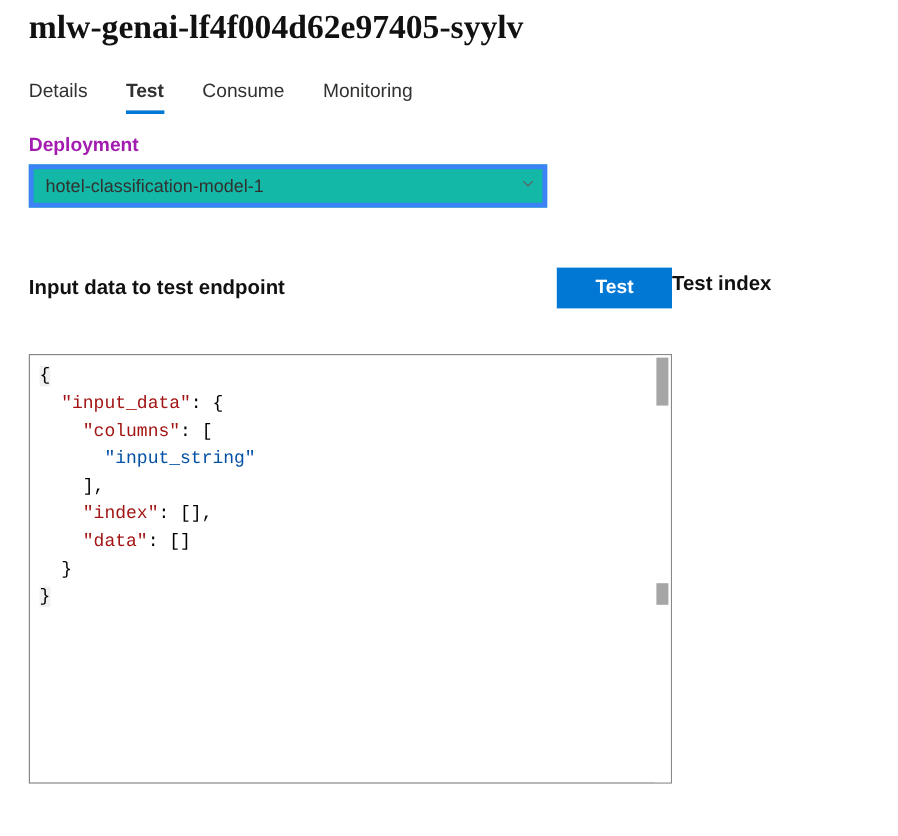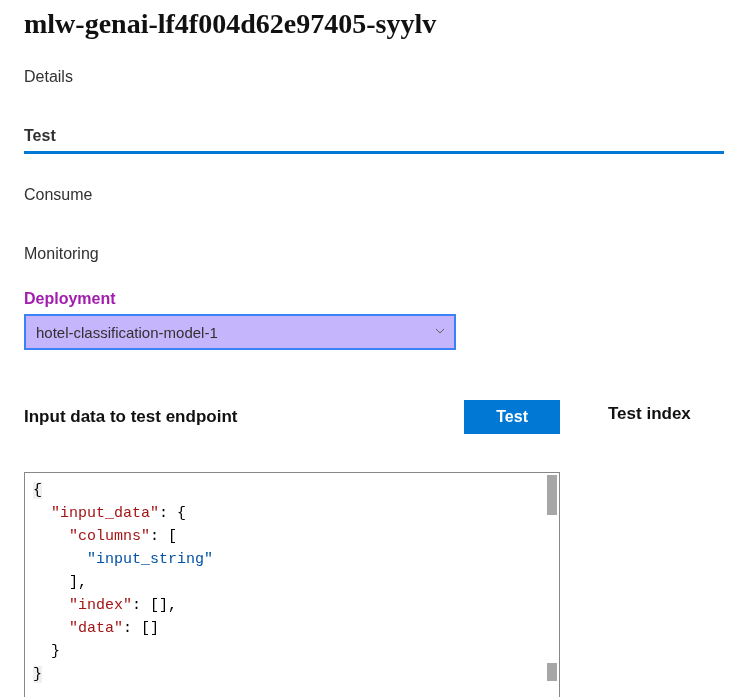--- a/index.html
+++ b/index.html
@@ -18,21 +18,20 @@
       font-size: 28px;
       font-weight: 700;
       color: #111;
       margin-bottom: 28px;
       font-family: Liberation Serif, serif;
     }
     .tabs {
       display: flex;
       gap: 32px;
       margin-bottom: 18px;
-      flex-direction: column;
     }
     .tab {
       font-size: 16px;
       color: #323130;
       padding-bottom: 6px;
       cursor: pointer;
       border-bottom: 3px solid transparent;
     }
     .tab.active {
       font-weight: 600;
@@ -46,41 +45,40 @@
       display: block;
     }
     .dropdown {
       position: relative;
       width: 432px;
       margin-bottom: 50px;
     }
     .dropdown-select {
       width: 100%;
       height: 36px;
-      border: 2px solid #3b82f6;
-      background: #c4b5fd;
+      border: 4px solid #3b82f6;
+      background: #14b8a6;
       padding: 0 32px 0 10px;
       font-size: 15px;
       font-family: inherit;
       color: #323130;
       cursor: pointer;
       display: flex;
       align-items: center;
     }
     .dropdown-chevron {
       position: absolute;
       right: 10px;
       top: 50%;
       transform: translateY(-50%);
       pointer-events: none;
     }
     .content-row {
       display: flex;
       align-items: flex-start;
-      gap: 48px;
     }
     .left-col {
       flex: 0 0 536px;
     }
     .heading-row {
       display: flex;
       justify-content: space-between;
       align-items: center;
       margin-bottom: 38px;
     }

